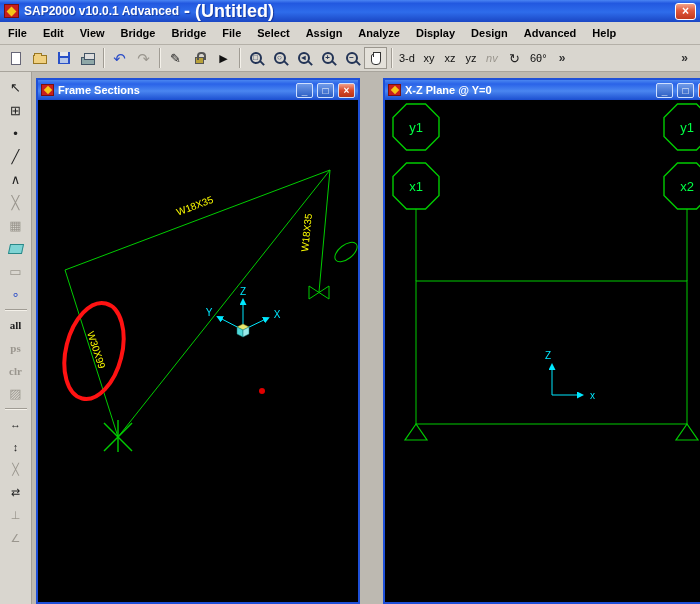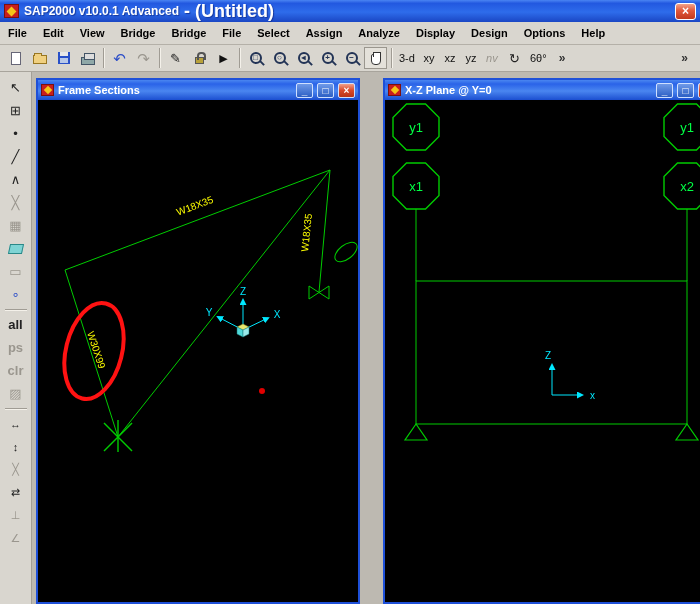--- a/index.html
+++ b/index.html
@@ -57,21 +57,21 @@
 
   
   .main{position:absolute;left:0;top:72px;width:700px;height:532px;background:#bdb9b1;}
 
   
   .side{position:absolute;left:0;top:0;width:32px;height:532px;background:#d9d6cf;border-right:1px solid #a39f97;
     display:flex;flex-direction:column;align-items:center;padding-top:4px;}
   .sbtn{width:24px;height:23px;display:flex;align-items:center;justify-content:center;font-size:13px;color:#222;flex:none;}
   .sbtn.gray{color:#9a968e;}
   .sbtn.small{font-size:11px;}
-  .stext{font-size:13px;font-weight:bold;}
+  .stext{font-size:11px;font-weight:bold;font-family:Liberation Serif, serif;}
   .ssep{width:22px;height:1px;background:#a09c94;box-shadow:0 1px 0 #f4f1ea;margin:3px 0;flex:none;}
   .quad{width:14px;height:10px;background:#7fd4d4;border:1px solid #2a8888;transform:skewX(-12deg);}
 
   
   .child{position:absolute;border:2px solid #1e50d8;background:#eab308;}
   #win-frame{left:36px;top:6px;width:324px;height:526px;}
   #win-xz{left:383px;top:6px;width:337px;height:526px;}
   .ctitle{height:20px;background:linear-gradient(180deg,#4a86f0 0%,#2a63e8 20%,#4a86f0 55%,#1b4ed0 100%);
     display:flex;align-items:center;gap:4px;padding:0 3px;}
   .cicon{width:13px;height:12px;background:#c81e1e;border:1px solid #7a0f0f;display:flex;align-items:center;justify-content:center;flex:none;}
@@ -106,21 +106,21 @@
     <span class="menu-item">Edit</span>
     <span class="menu-item">View</span>
     <span class="menu-item">Bridge</span>
     <span class="menu-item">Bridge</span>
     <span class="menu-item">File</span>
     <span class="menu-item">Select</span>
     <span class="menu-item">Assign</span>
     <span class="menu-item">Analyze</span>
     <span class="menu-item">Display</span>
     <span class="menu-item">Design</span>
-    <span class="menu-item">Options</span>
+    <span class="menu-item">Advanced</span>
     <span class="menu-item">Help</span>
   </div>
 
   <div class="toolbar">
     <div class="tbtn">
         <span class="i-page"></span>
       </div>
     <div class="tbtn">
         <span class="i-folder"></span>
       </div>

